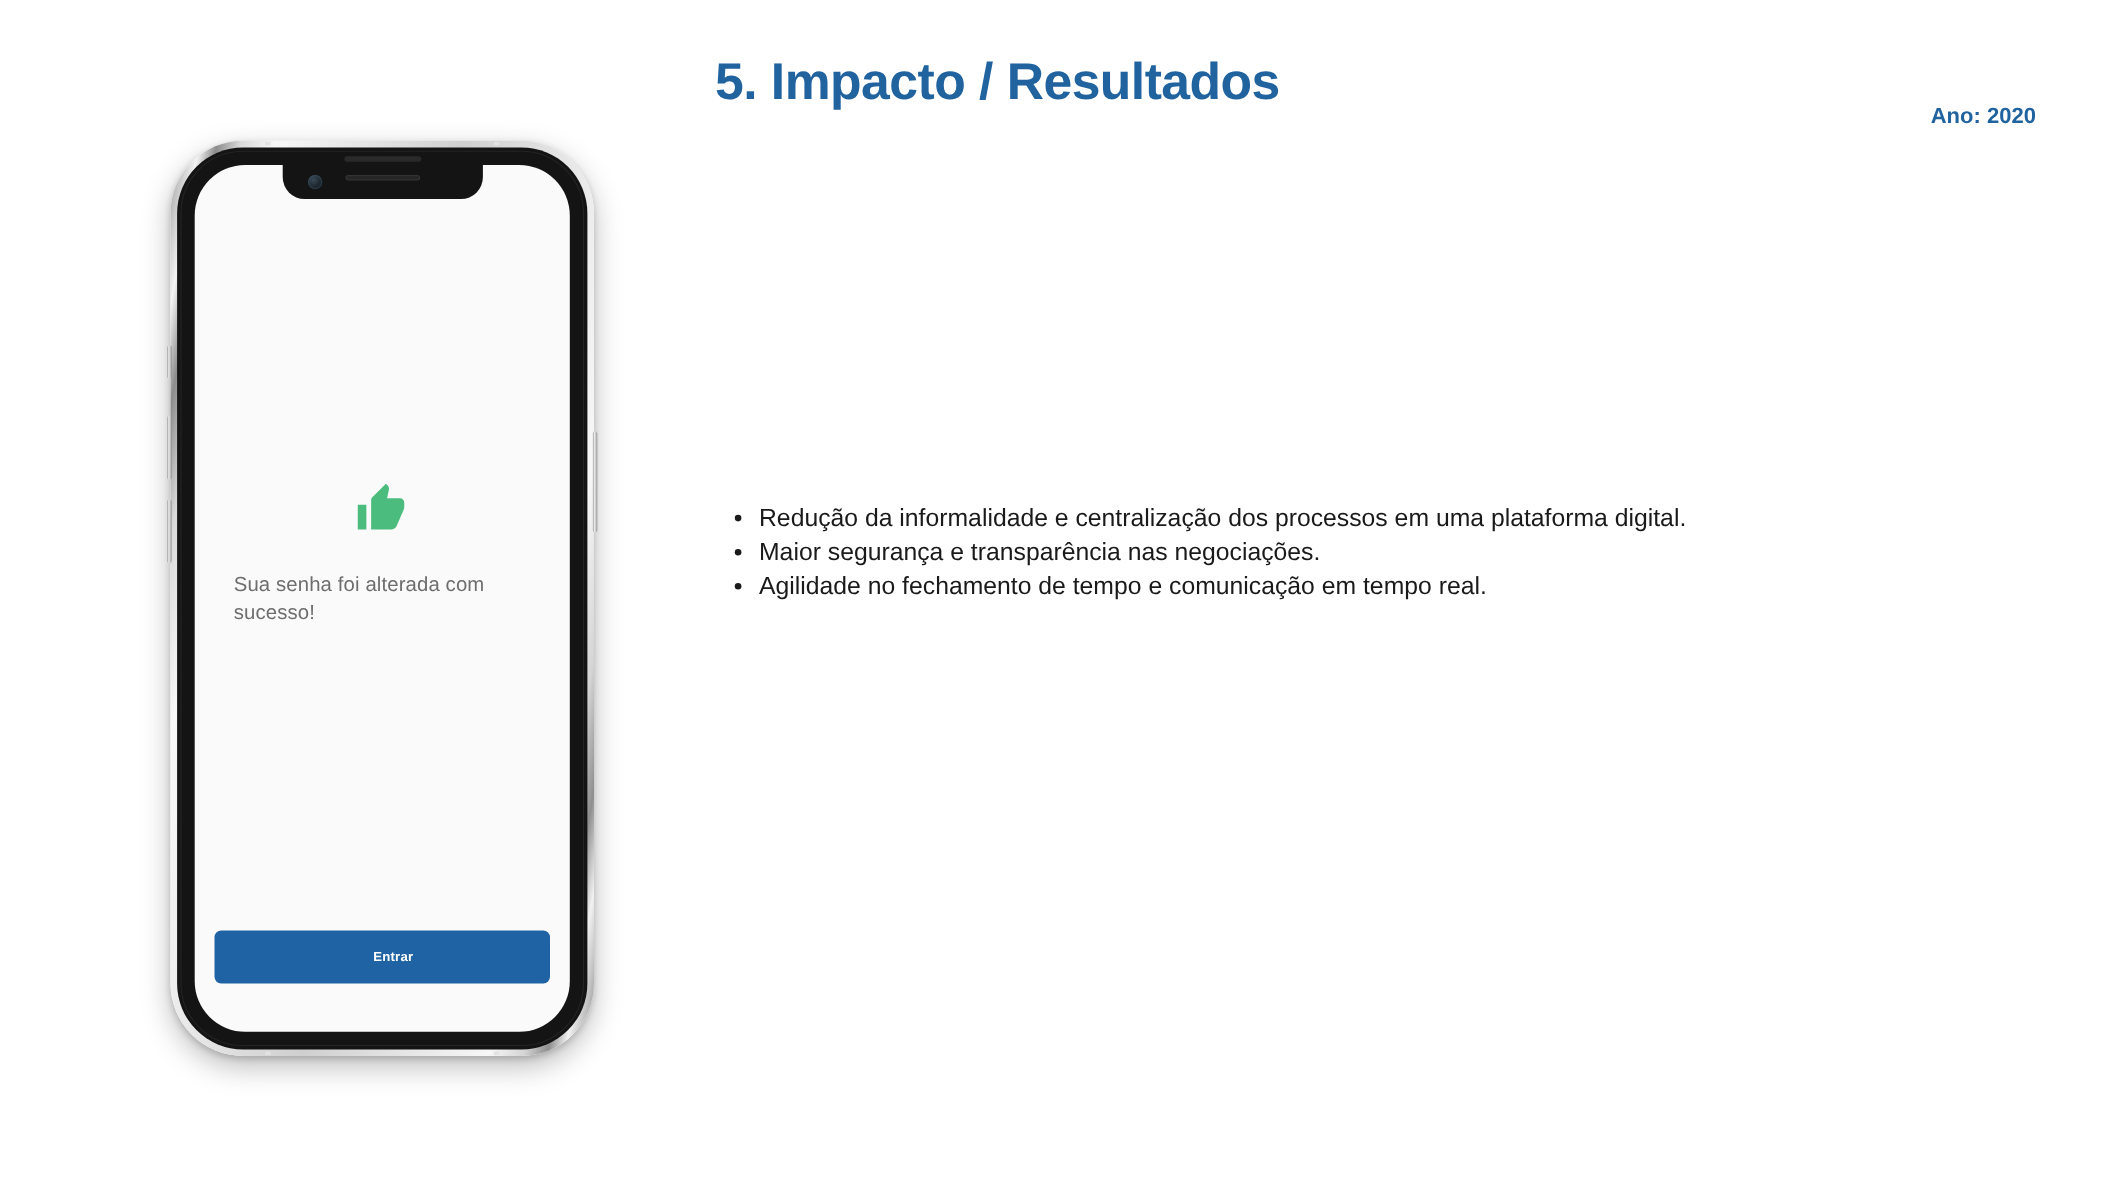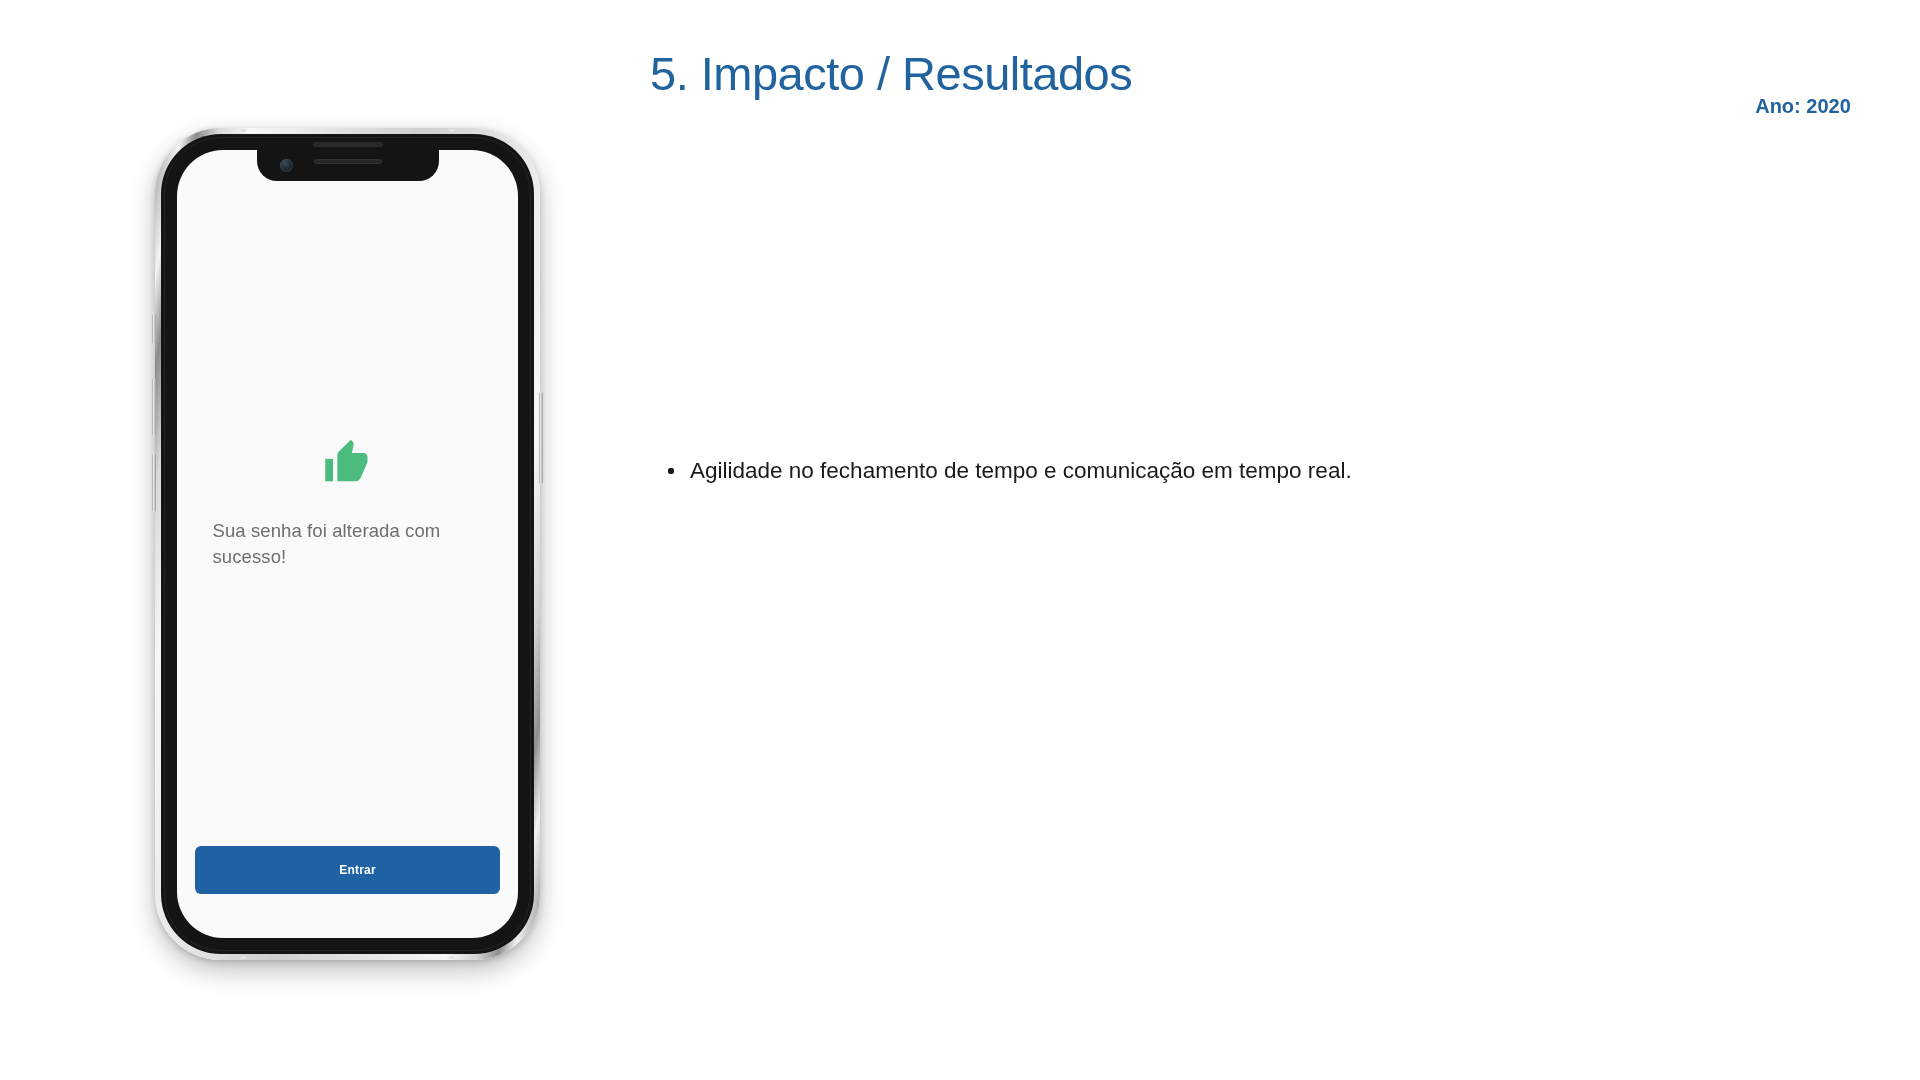--- a/index.html
+++ b/index.html
@@ -19,21 +19,21 @@
     height: 1080px;
     background: #ffffff;
   }
 
   
   .slide-title {
     position: absolute;
     left: 650px;
     top: 46px;
     font-size: 47px;
-    font-weight: normal;
+    font-weight: bold;
     letter-spacing: -0.5px;
     color: #21639f;
     white-space: nowrap;
   }
 
   .year-badge {
     position: absolute;
     left: 1786px;
     top: 95px;
     transform: translateX(-50%);
@@ -258,20 +258,25 @@
 
 <div class="slide">
 
   <h1 class="slide-title">5. Impacto / Resultados</h1>
 
   <div class="year-badge">Ano: 2020</div>
 
   <ul class="bullets">
     <li>
       <span class="dot"></span>
+      <span>Redução da informalidade e centralização dos processos em uma plataforma digital.</span>
+    </li>
+    <li>
+      <span class="dot"></span>
+      <span>Maior segurança e transparência nas negociações.</span>
     </li>
     <li>
       <span class="dot"></span>
       <span>Agilidade no fechamento de tempo e comunicação em tempo real.</span>
     </li>
   </ul>
 
   <div class="phone-wrap">
 
     <div class="phone-rim"></div>

